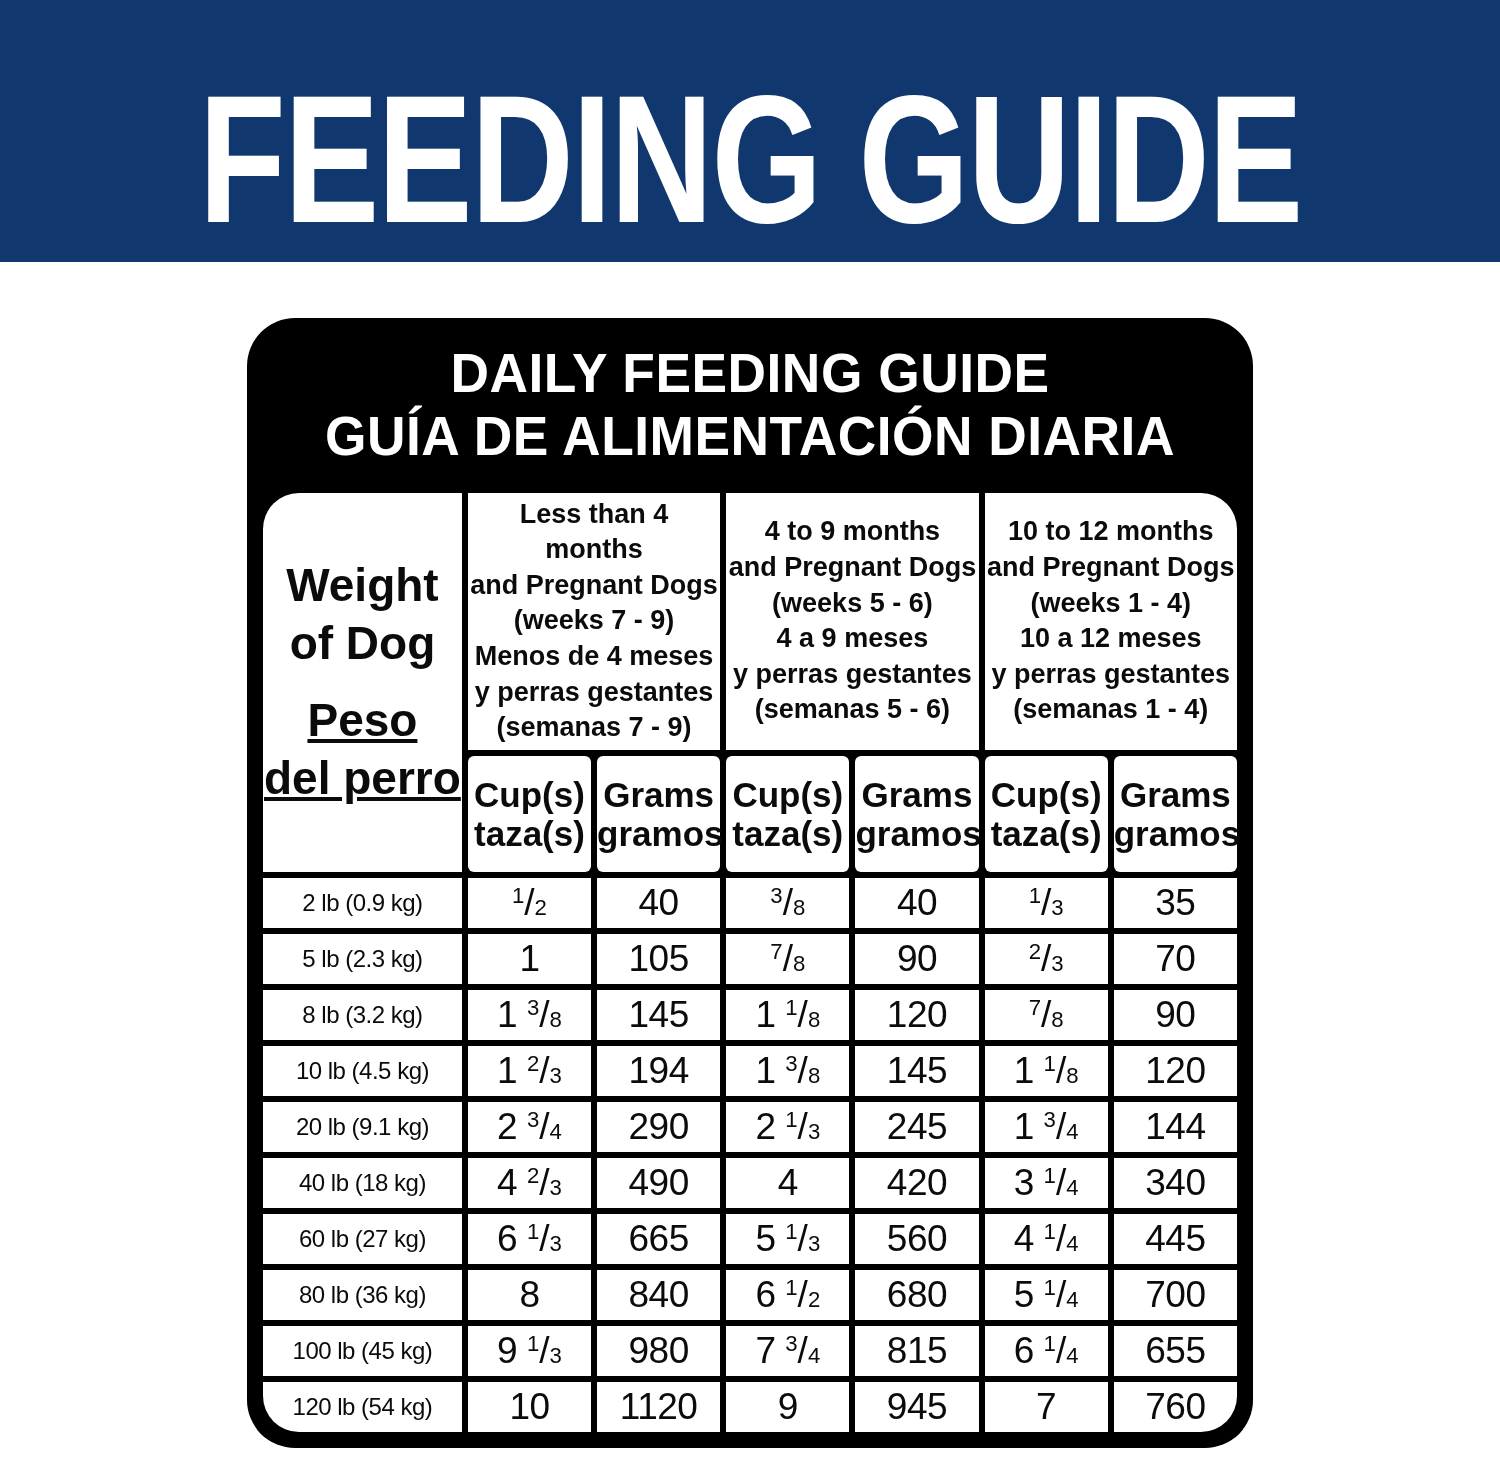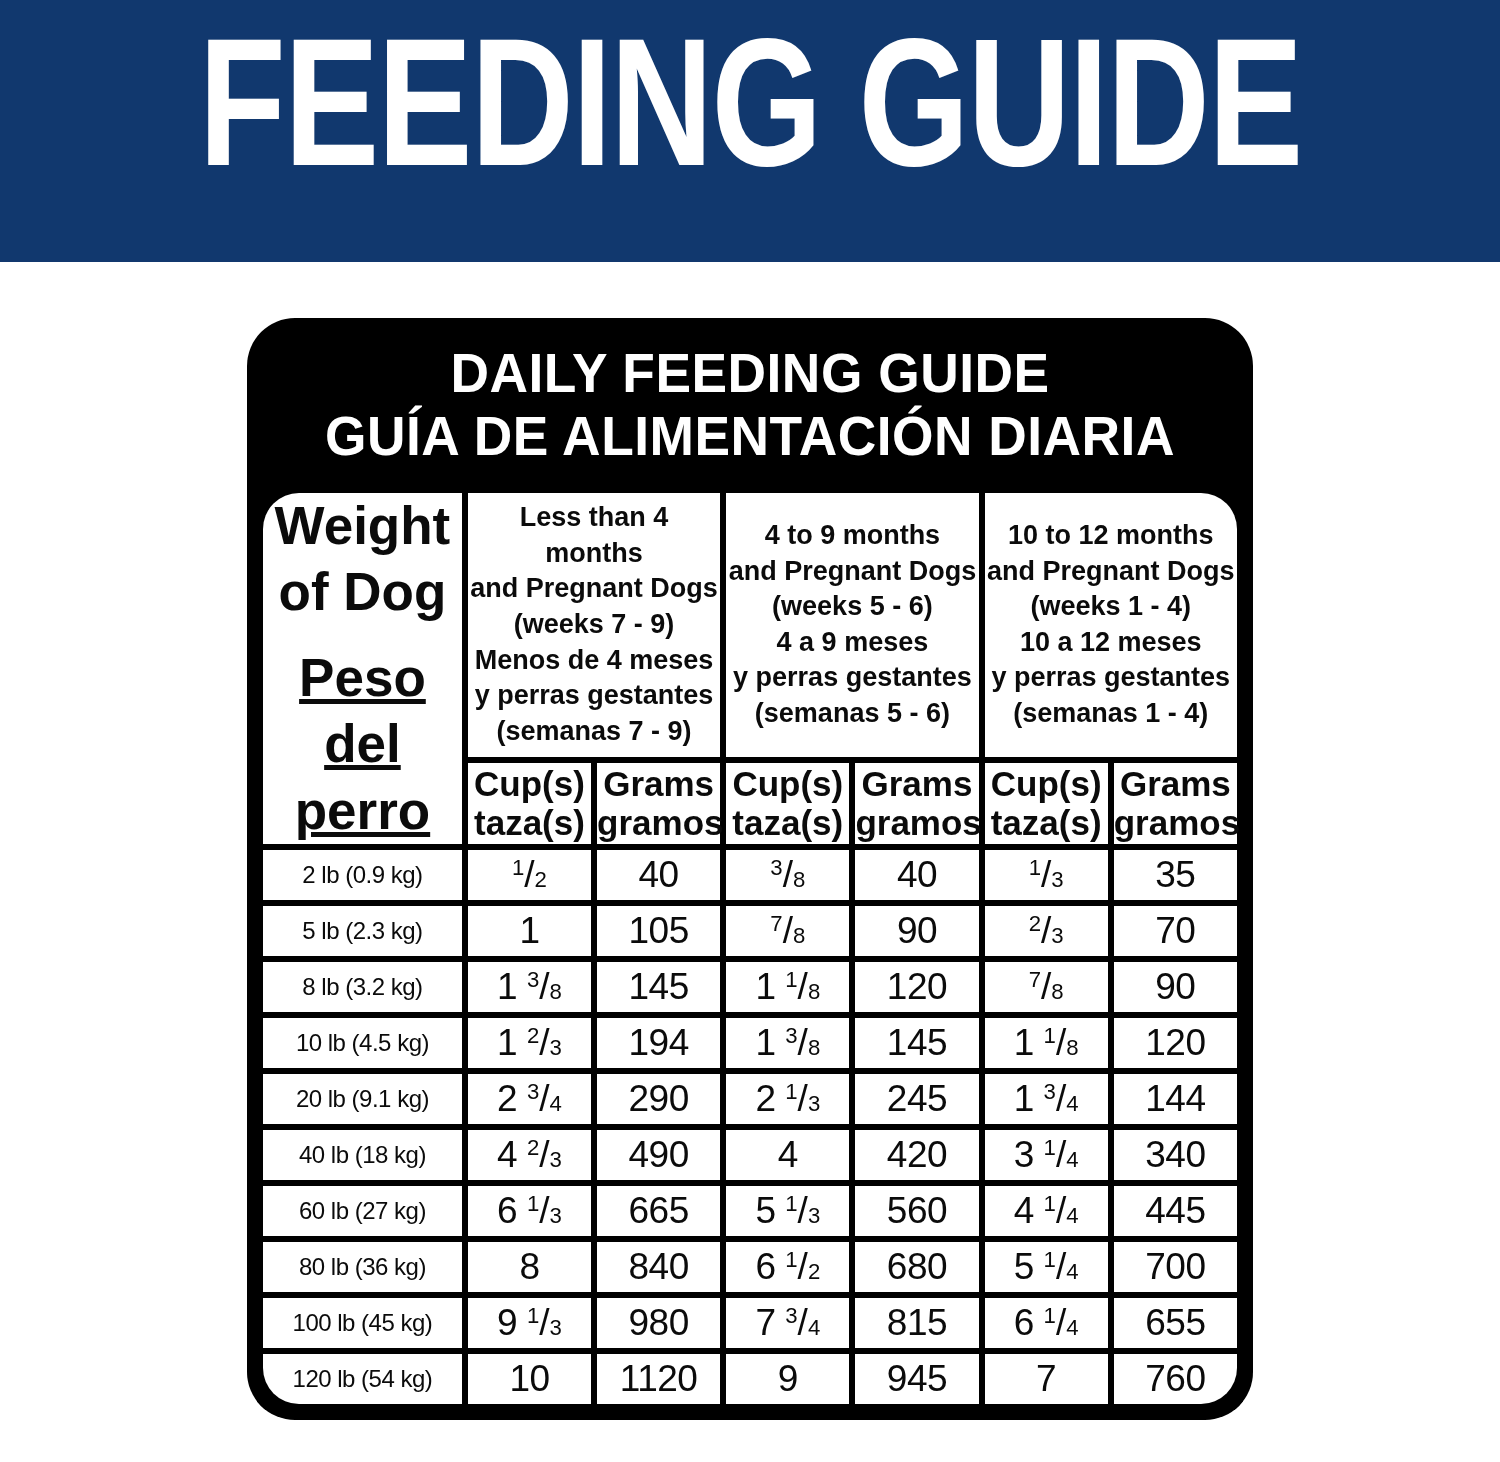--- a/index.html
+++ b/index.html
@@ -3,21 +3,21 @@
 <meta charset="utf-8">
 <style>
   * { box-sizing: border-box; margin: 0; padding: 0; }
   html, body { width: 1500px; background: #ffffff; font-family: "Liberation Sans", sans-serif; }
   body { height: 1462px; overflow: hidden; }
 
   
   .banner {
     width: 1500px; height: 262px;
     background: #11386E;
-    display: flex; align-items: flex-start; justify-content: center;
+    display: flex; align-items: flex-end; justify-content: center;
   }
   .banner-title {
     color: #ffffff; font-weight: bold; font-size: 178px;
     letter-spacing: -2px; white-space: nowrap;
     transform: scale(0.80, 1.02); transform-origin: center;
   }
 
   
   .card {
     width: 1006px; margin: 56px auto 0 auto;
@@ -34,29 +34,29 @@
 
   
   table.feeding {
     width: 100%; border-collapse: separate; border-spacing: 6px;
     background: #000000; table-layout: fixed;
   }
   col.c-weight { width: 21.2%; }
   col.c-val { width: 13.13%; }
   th, td { background: #ffffff; color: #0b0b0b; text-align: center; vertical-align: middle; }
 
-  th.weight-hdr { font-weight: bold; font-size: 53px; line-height: 1.25; }
+  th.weight-hdr { font-weight: bold; font-size: 46px; line-height: 1.25; }
   th.weight-hdr .wh-en { margin-bottom: 20px; white-space: pre-line; }
   th.weight-hdr .wh-es { white-space: pre-line; text-decoration: underline; }
 
   th.group {
     height: 230px; font-weight: bold; font-size: 27px; line-height: 1.32;
     white-space: pre-line; padding: 4px 2px;
   }
-  th.sub { height: 78px; font-weight: bold; font-size: 35px; line-height: 1.12; white-space: pre-line; }
+  th.sub { height: 116px; font-weight: bold; font-size: 35px; line-height: 1.12; white-space: pre-line; border-radius: 6px; }
 
   tbody td { height: 50px; font-size: 37px; font-weight: normal; letter-spacing: -0.5px; }
   td.wcell { font-size: 24px; }
 
   
   thead tr:first-child th:first-child { border-top-left-radius: 36px; }
   thead tr:first-child th:last-child { border-top-right-radius: 36px; }
   tbody tr:last-child td:first-child { border-bottom-left-radius: 36px; }
   tbody tr:last-child td:last-child { border-bottom-right-radius: 36px; }
 

